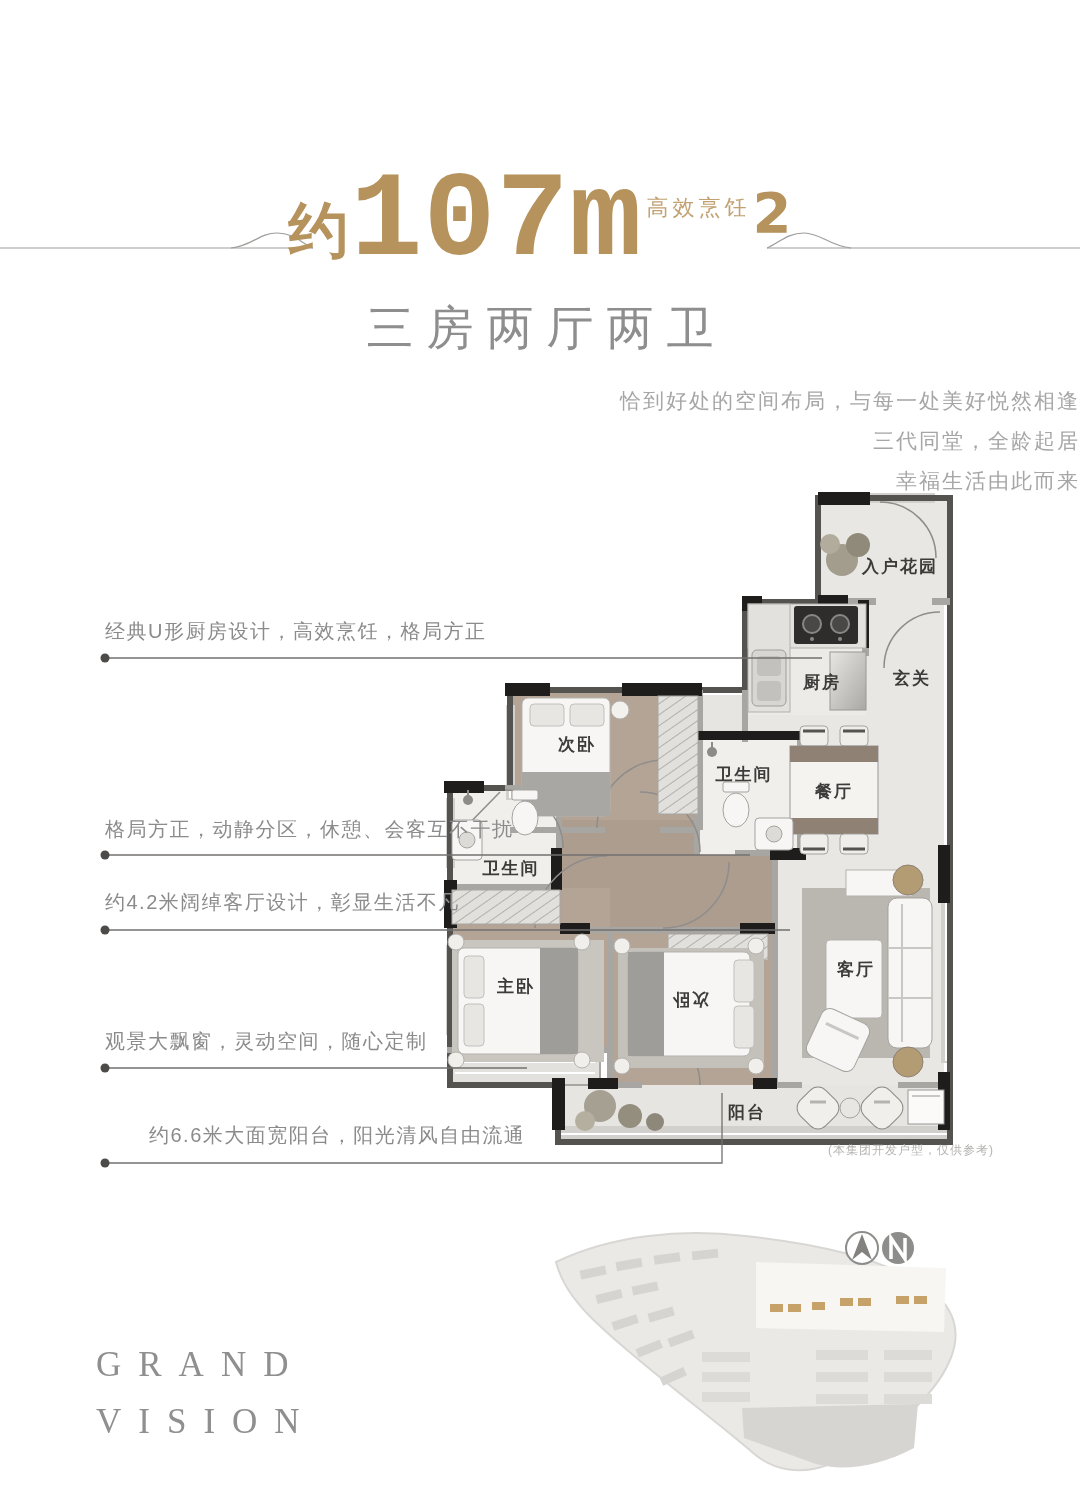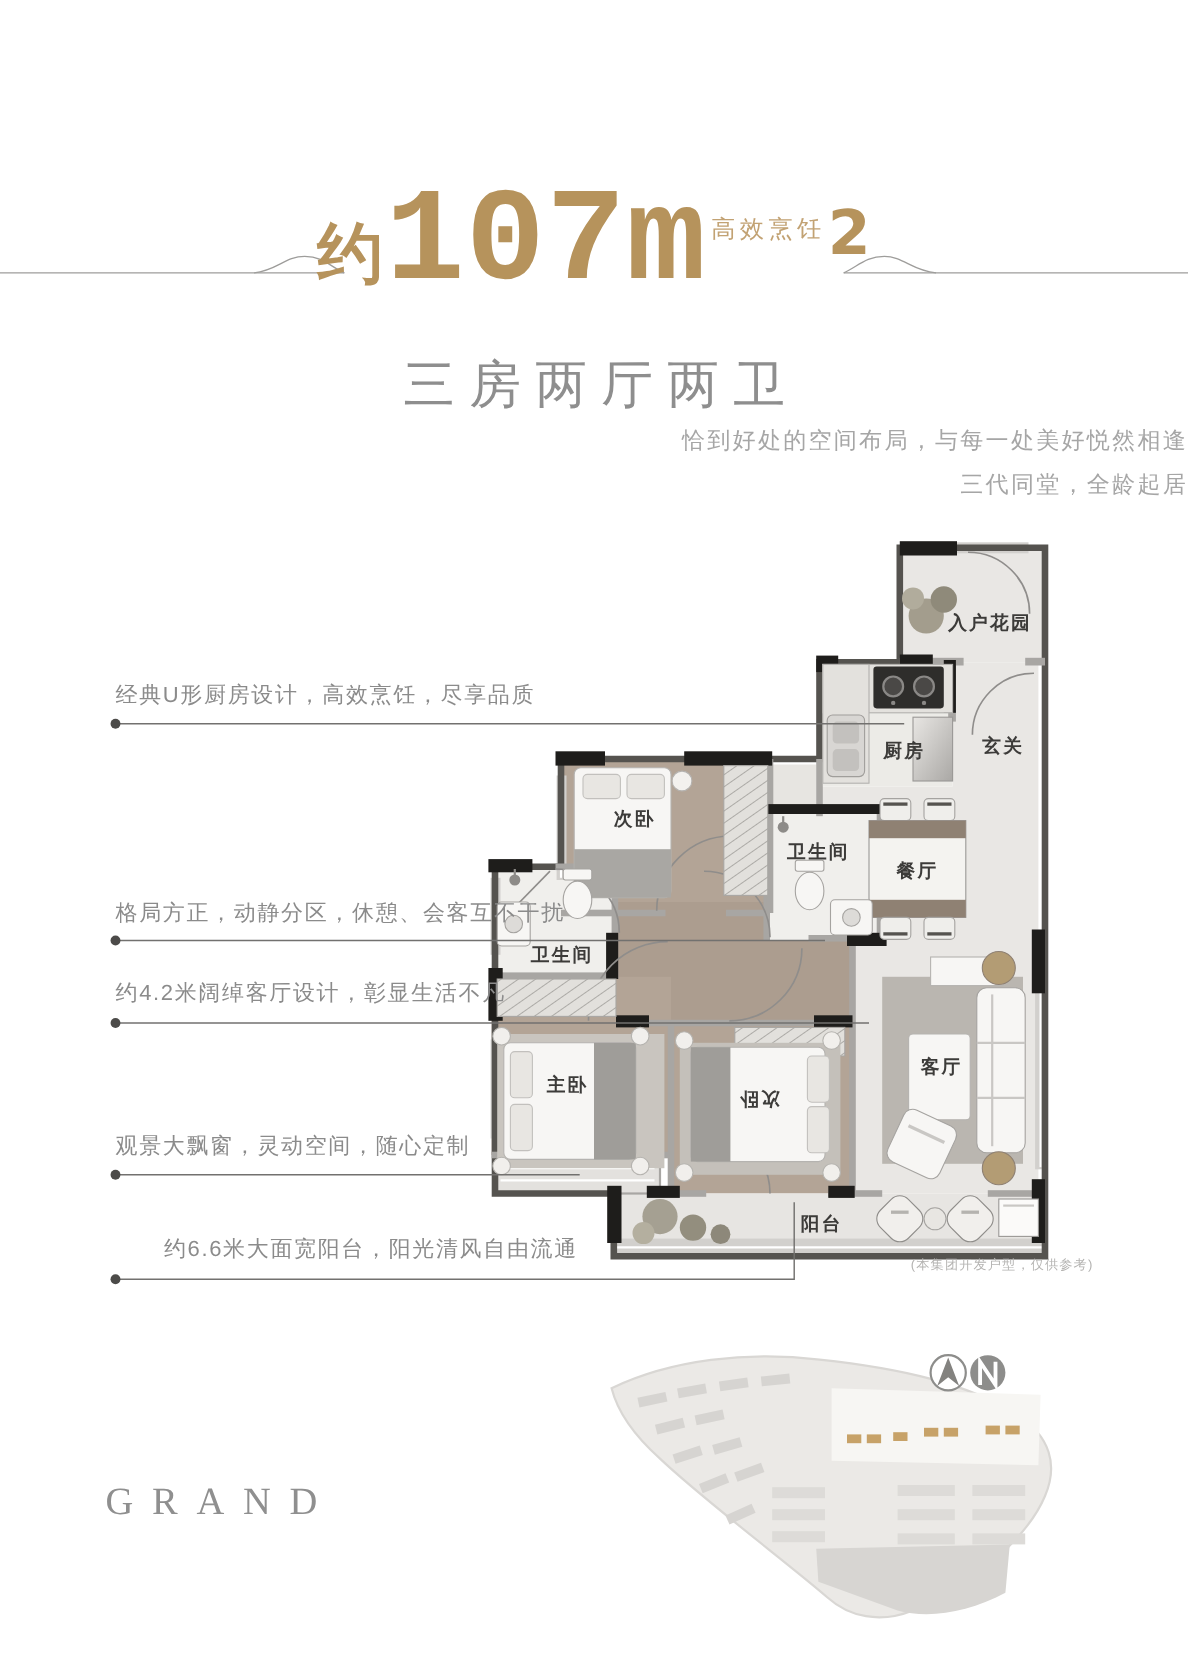--- a/index.html
+++ b/index.html
@@ -12,21 +12,21 @@
              justify-content:center;align-items:flex-end;}
   .yue{font-size:60px;font-weight:700;color:#b6935c;padding-bottom:10px;letter-spacing:2px;}
   .big-num{font-size:120px;line-height:1;font-weight:600;color:#b6935c;
            font-family:Liberation Mono, monospace;letter-spacing:1px;}
   .area-meta{display:flex;align-items:flex-start;margin-bottom:46px;margin-left:4px;}
   .area-label{font-size:22px;color:#c2a273;letter-spacing:4px;padding-top:2px;}
   .area-sup{font-size:56px;line-height:.8;font-weight:600;color:#b6935c;
             font-family:"DejaVu Sans","Liberation Sans",sans-serif;margin-left:2px;}
 
   .subtitle{position:absolute;top:297px;left:0;width:100%;text-align:center;
-            font-size:47px;color:#8e8e8e;letter-spacing:13px;font-weight:500;text-indent:13px;margin-top:21px;}
+            font-size:47px;color:#8e8e8e;letter-spacing:13px;font-weight:500;text-indent:13px;}
 
   .desc{position:absolute;top:381px;left:0;width:100%;text-align:right;
         font-size:21px;color:#a6a6a6;line-height:40px;letter-spacing:2px;}
 
   .callout{position:absolute;left:105px;font-size:20px;color:#8b8b8b;letter-spacing:1.5px;white-space:nowrap;}
   .c1{top:618px;} .c2{top:816px;} .c3{top:889px;} .c4{top:1028px;} .c5{top:1122px;margin-left:44px;}
 
   .plan-note{position:absolute;left:828px;top:1142px;font-size:12px;color:#b5b4b2;letter-spacing:1px;}
 
   .brand{position:absolute;left:96px;top:1336px;font-family:"Liberation Serif",serif;
@@ -372,26 +372,28 @@
       <span class="area-label">高效烹饪</span>
       <span class="area-sup">2</span>
     </span>
   </div>
 
   <div class="subtitle">三房两厅两卫</div>
 
   <div class="desc">
     <div>恰到好处的空间布局，与每一处美好悦然相逢</div>
     <div>三代同堂，全龄起居</div>
+    <div>幸福生活由此而来</div>
   </div>
 
-  <div class="callout c1">经典U形厨房设计，高效烹饪，尽享品质</div>
+  <div class="callout c1">经典U形厨房设计，高效烹饪，格局方正</div>
   <div class="callout c2">格局方正，动静分区，休憩、会客互不干扰</div>
   <div class="callout c3">约4.2米阔绰客厅设计，彰显生活不凡</div>
   <div class="callout c4">观景大飘窗，灵动空间，随心定制</div>
   <div class="callout c5">约6.6米大面宽阳台，阳光清风自由流通</div>
 
   <div class="plan-note">(本集团开发户型，仅供参考)</div>
 
   <div class="brand">
     <div>GRAND</div>
+    <div>VISION</div>
   </div>
 </div>
 
 </body></html>

